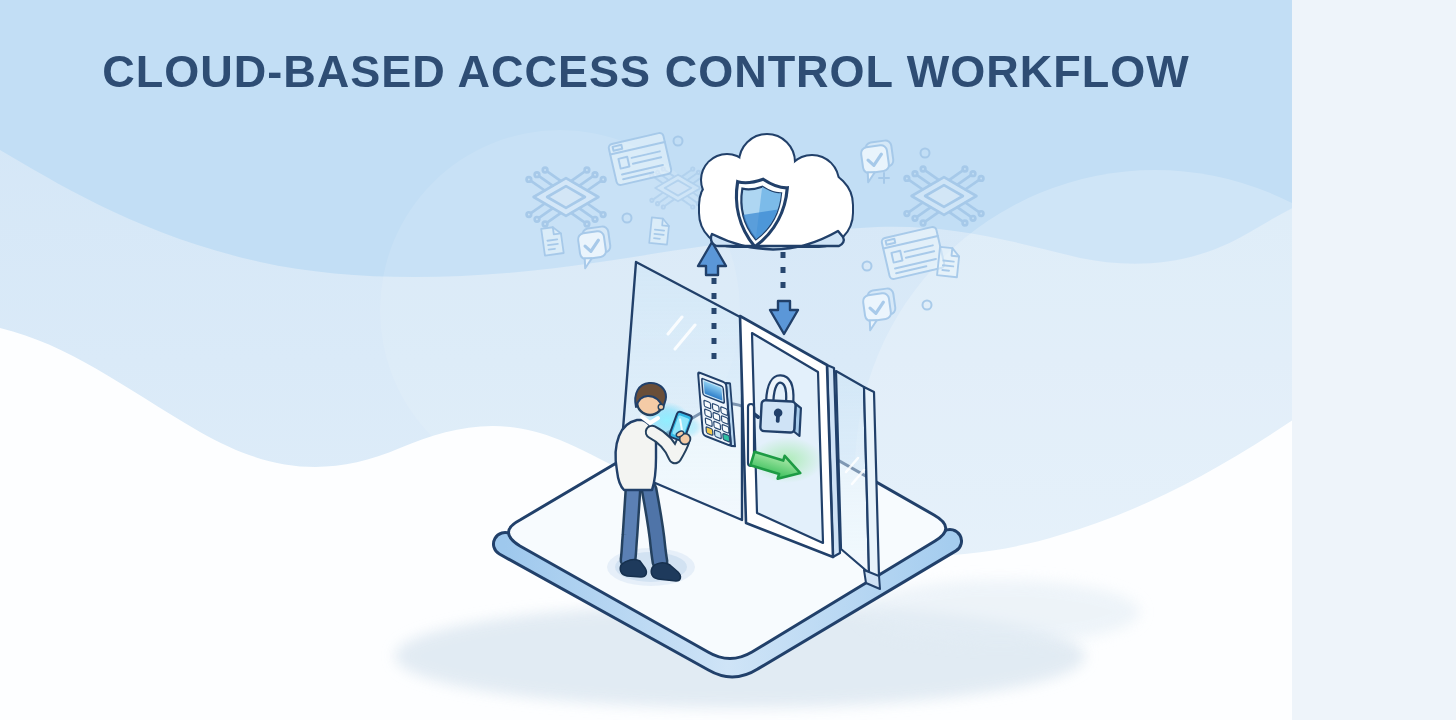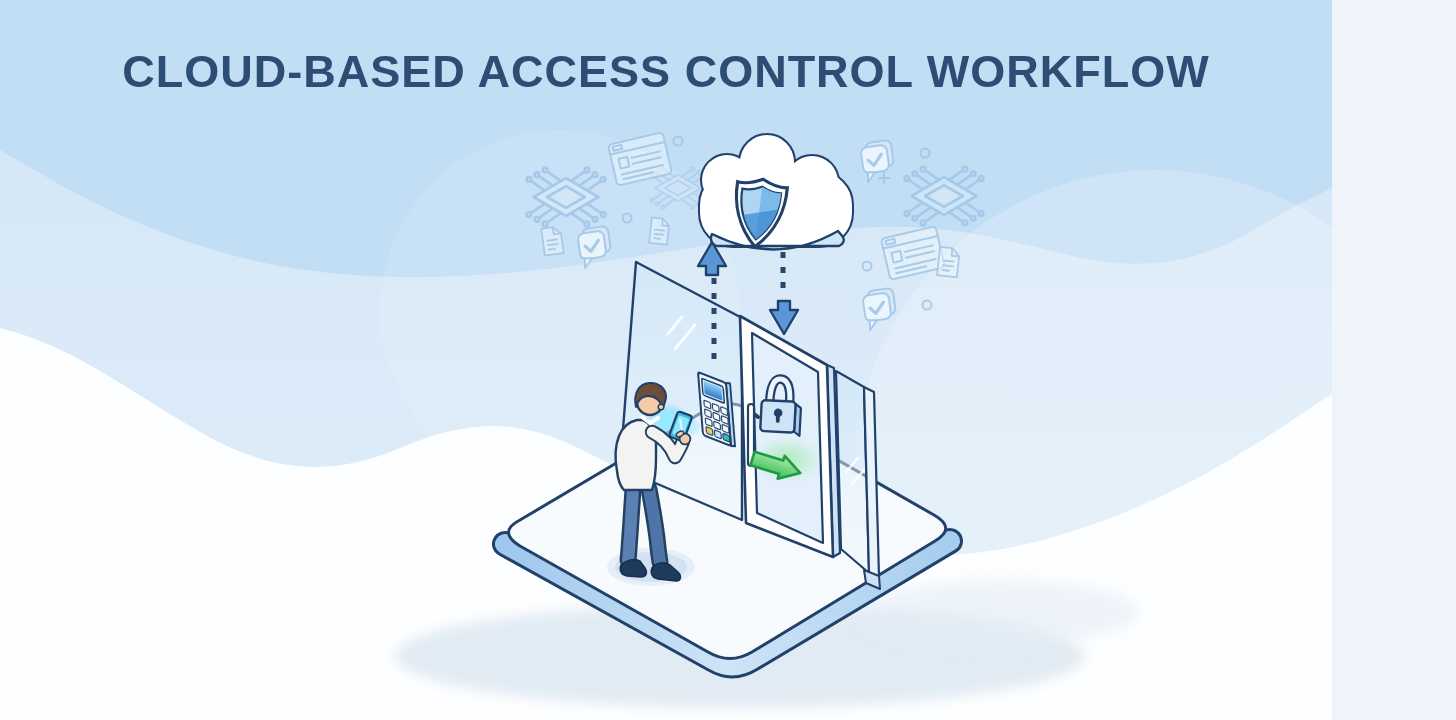--- a/index.html
+++ b/index.html
@@ -1,17 +1,17 @@
 <!DOCTYPE html>
 <html><head>
 <meta charset="utf-8">
 <style>
   html,body{margin:0;padding:0;background:#eef4fa;}
   .stage{position:relative;width:1292px;height:720px;overflow:hidden;
-         font-family:"Liberation Sans",sans-serif;background:#d8e9f8;padding-left:40px;}
+         font-family:"Liberation Sans",sans-serif;background:#d8e9f8;}
   .stage svg{position:absolute;left:0;top:0;}
   .title{position:absolute;left:0;top:46px;width:100%;text-align:center;
          font-size:45px;font-weight:700;letter-spacing:1px;color:#2e4d74;z-index:5;}
   .fi{stroke:#a3c7e8;stroke-width:2;fill:none;stroke-linecap:round;stroke-linejoin:round;}
   .fil{fill:rgba(236,245,252,0.55);}
   .nl{stroke:#21406a;stroke-linejoin:round;stroke-linecap:round;}
 </style>
 </head>
 <body>
 

